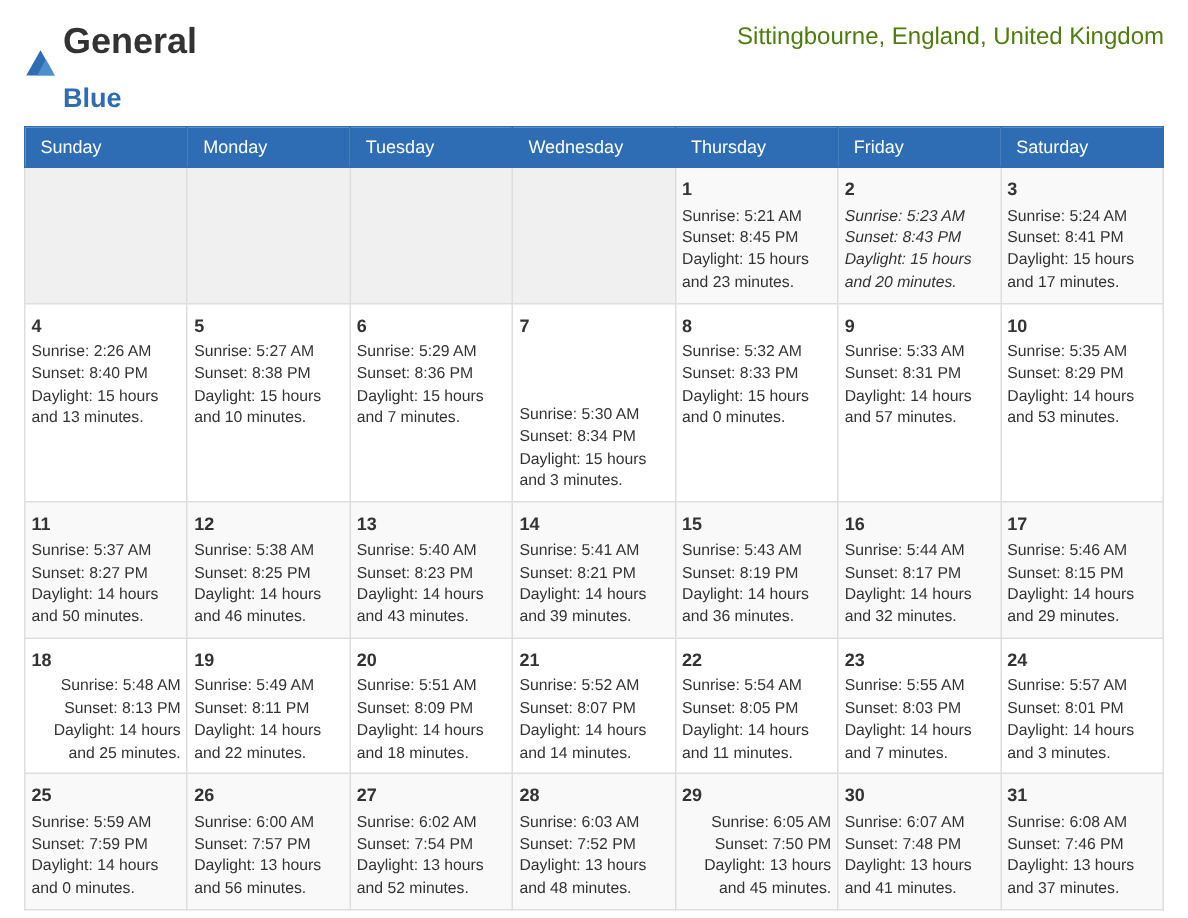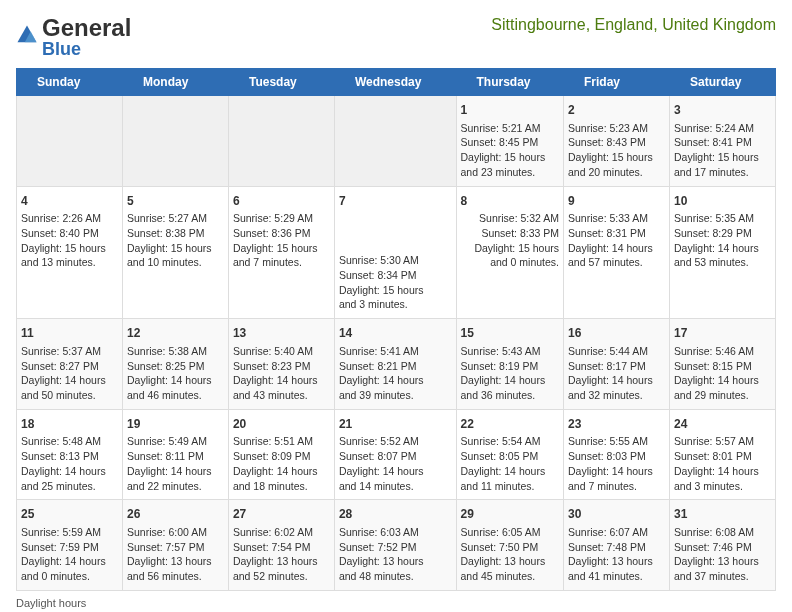--- a/index.html
+++ b/index.html
@@ -25,20 +25,21 @@
       font-size: 24px;
       font-weight: bold;
       color: #333;
       line-height: 1;
     }
     .logo-text-blue {
       font-size: 18px;
       font-weight: bold;
       color: #2e6db4;
       line-height: 1;
+      margin-top: 16px;
     }
     .logo-icon {
       width: 22px;
       height: 22px;
     }
     .title-section {
       text-align: right;
     }
     .month-title {
       font-size: 36px;
@@ -54,24 +55,24 @@
     table {
       width: 100%;
       border-collapse: collapse;
       font-size: 11px;
     }
     thead tr {
       background-color: #2e6db4;
       color: #fff;
     }
     thead th {
-      padding: 6px 20px;
+      padding: 6px 10px;
       text-align: left;
       font-size: 12px;
-      font-weight: bold;
+      font-weight: normal;
       border: 1px solid #2e6db4;
     }
     tbody tr {
       border-bottom: 1px solid #ddd;
     }
     tbody td {
       vertical-align: top;
       padding: 6px 4px;
       border: 1px solid #ddd;
       min-height: 80px;
@@ -138,21 +139,21 @@
         <td class="empty-cell"></td>
         <td>
           <div class="day-number">1</div>
           <div class="day-info" style="white-space: pre-line;">Sunrise: 5:21 AM
 Sunset: 8:45 PM
 Daylight: 15 hours
 and 23 minutes.</div>
         </td>
         <td>
           <div class="day-number">2</div>
-          <div class="day-info" style="white-space: pre-line;">Sunrise: 5:23 AM
+          <div class="day-info" style="white-space: pre-line; font-style: italic;">Sunrise: 5:23 AM
 Sunset: 8:43 PM
 Daylight: 15 hours
 and 20 minutes.</div>
         </td>
         <td>
           <div class="day-number">3</div>
           <div class="day-info" style="white-space: pre-line;">Sunrise: 5:24 AM
 Sunset: 8:41 PM
 Daylight: 15 hours
 and 17 minutes.</div>
@@ -182,21 +183,21 @@
         </td>
         <td>
           <div class="day-number">7</div>
           <div class="day-info" style="white-space: pre-line; margin-top: 44px;">Sunrise: 5:30 AM
 Sunset: 8:34 PM
 Daylight: 15 hours
 and 3 minutes.</div>
         </td>
         <td>
           <div class="day-number">8</div>
-          <div class="day-info" style="white-space: pre-line; text-align: right;">Sunrise: 5:32 AM
+          <div class="day-info" style="white-space: pre-line;">Sunrise: 5:32 AM
 Sunset: 8:33 PM
 Daylight: 15 hours
 and 0 minutes.</div>
         </td>
         <td>
           <div class="day-number">9</div>
           <div class="day-info" style="white-space: pre-line;">Sunrise: 5:33 AM
 Sunset: 8:31 PM
 Daylight: 14 hours
 and 57 minutes.</div>
@@ -256,21 +257,21 @@
           <div class="day-number">17</div>
           <div class="day-info" style="white-space: pre-line;">Sunrise: 5:46 AM
 Sunset: 8:15 PM
 Daylight: 14 hours
 and 29 minutes.</div>
         </td>
       </tr>
       <tr>
         <td>
           <div class="day-number">18</div>
-          <div class="day-info" style="white-space: pre-line;">Sunrise: 5:48 AM
+          <div class="day-info" style="white-space: pre-line; text-align: right;">Sunrise: 5:48 AM
 Sunset: 8:13 PM
 Daylight: 14 hours
 and 25 minutes.</div>
         </td>
         <td>
           <div class="day-number">19</div>
           <div class="day-info" style="white-space: pre-line;">Sunrise: 5:49 AM
 Sunset: 8:11 PM
 Daylight: 14 hours
 and 22 minutes.</div>
@@ -335,21 +336,21 @@
         </td>
         <td>
           <div class="day-number">28</div>
           <div class="day-info" style="white-space: pre-line;">Sunrise: 6:03 AM
 Sunset: 7:52 PM
 Daylight: 13 hours
 and 48 minutes.</div>
         </td>
         <td>
           <div class="day-number">29</div>
-          <div class="day-info" style="white-space: pre-line;">Sunrise: 6:05 AM
+          <div class="day-info" style="white-space: pre-line; text-align: right;">Sunrise: 6:05 AM
 Sunset: 7:50 PM
 Daylight: 13 hours
 and 45 minutes.</div>
         </td>
         <td>
           <div class="day-number">30</div>
           <div class="day-info" style="white-space: pre-line;">Sunrise: 6:07 AM
 Sunset: 7:48 PM
 Daylight: 13 hours
 and 41 minutes.</div>

